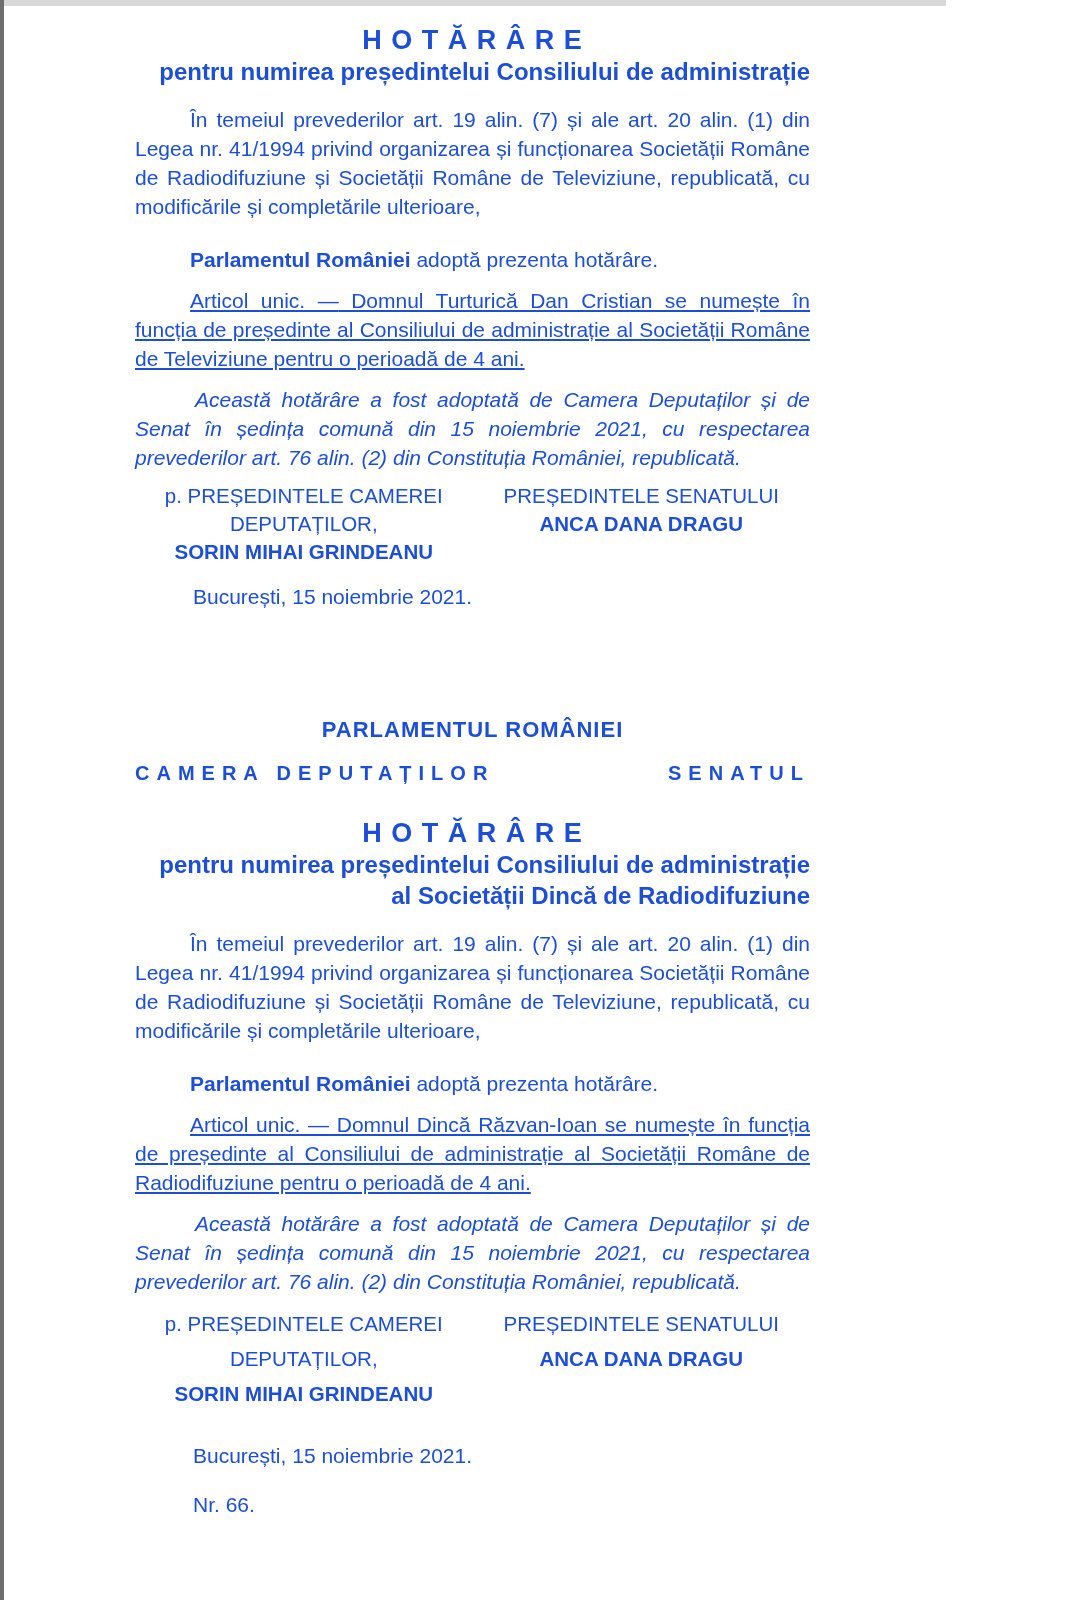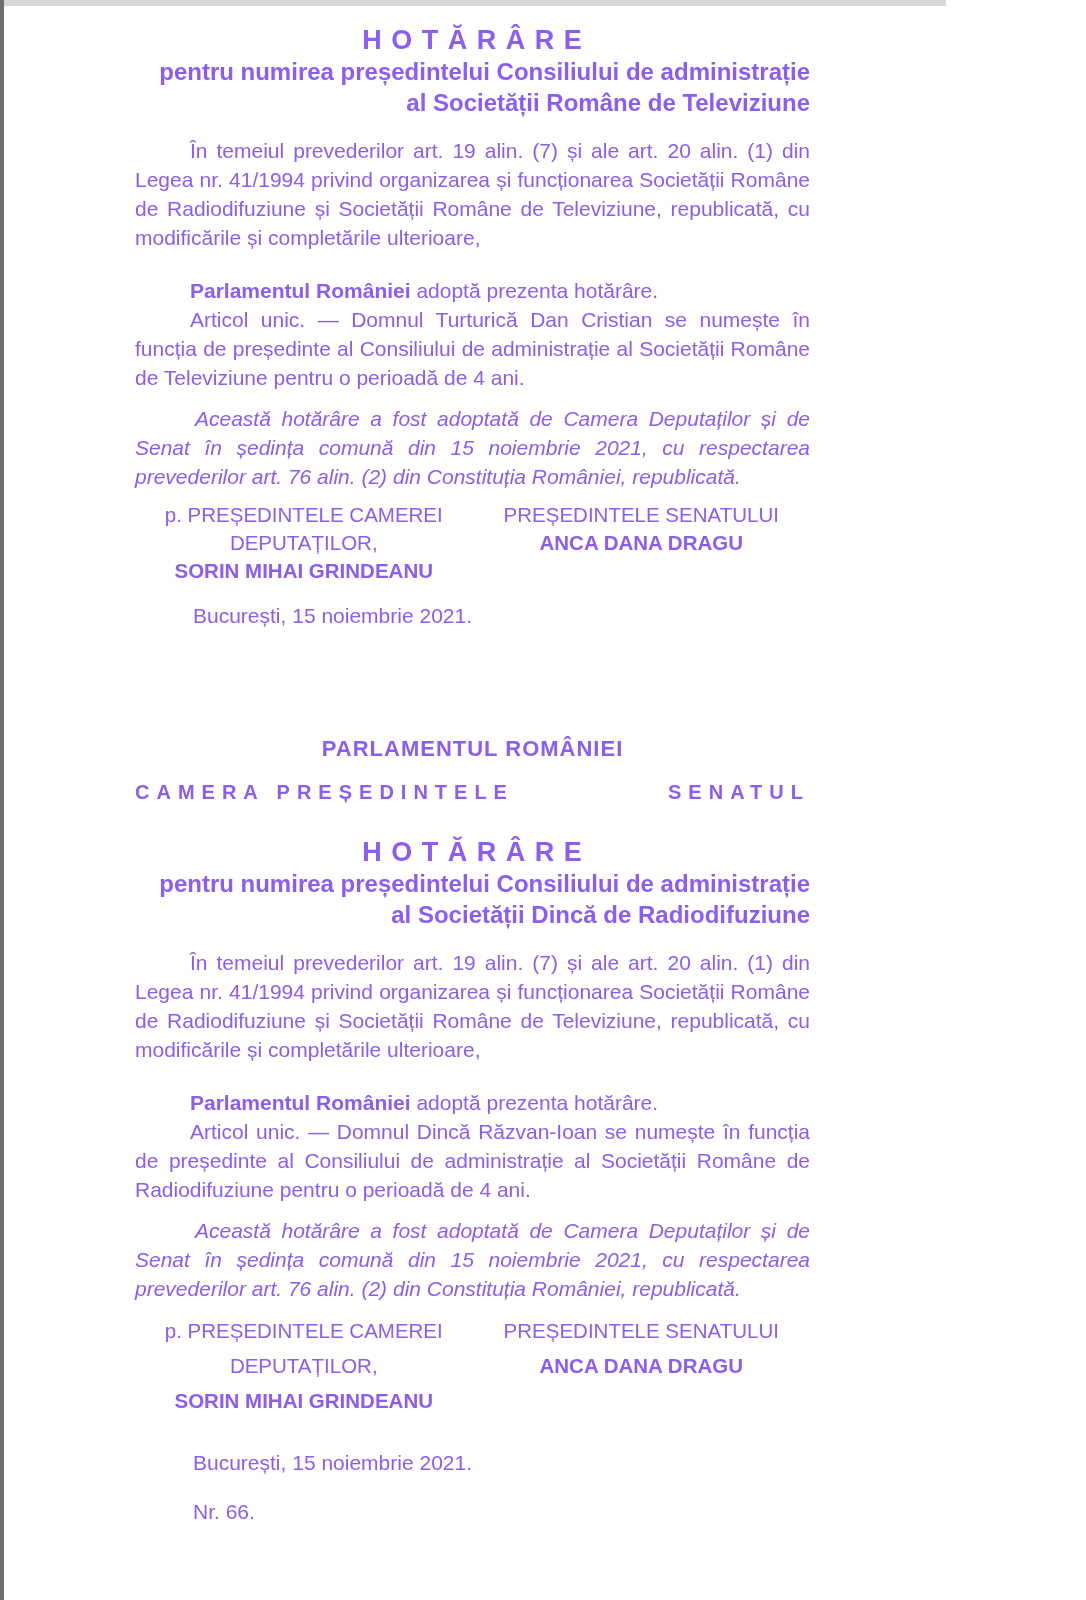--- a/index.html
+++ b/index.html
@@ -2,21 +2,21 @@
 <html><head>
 <meta charset="utf-8">
 <style>
   html, body { margin: 0; padding: 0; background: #ffffff; }
   .page {
     position: relative;
     width: 946px;
     min-height: 1600px;
     background: #ffffff;
     font-family: "Liberation Sans", sans-serif;
-    color: #8b5cf6;
+    color: #1d4ed8;
     overflow: hidden;
     box-sizing: border-box;
   }
   .topbar {
     position: absolute;
     top: 0; left: 0; right: 0;
     height: 6px;
     background: #d8d8d8;
   }
   .leftline {
@@ -53,21 +53,21 @@
   }
   .preamble { margin-top: 18px; }
   .enactment {
     margin-top: 24px;
     font-size: 21px;
     line-height: 29px;
     text-indent: 55px;
     margin-bottom: 0;
   }
   .b { font-weight: bold; }
-  .article { margin-top: 0; }
+  .article { margin-top: 12px; text-decoration: underline; }
   .adoption {
     margin-top: 12px;
     font-style: italic;
     text-indent: 60px;
   }
   .sig {
     display: grid;
     grid-template-columns: 1fr 1fr;
     margin-top: 10px;
     font-size: 20.5px;
@@ -117,21 +117,20 @@
 
 <div class="page">
   <div class="topbar"></div>
   <div class="leftline"></div>
 
   <div class="content">
 
     <section>
       <h1 class="title-main">H O T Ă R Â R E</h1>
       <h2 class="title-sub">pentru numirea președintelui Consiliului de administrație</h2>
-      <h2 class="title-sub">al Societății Române de Televiziune</h2>
 
       <p class="para preamble">În temeiul prevederilor art. 19 alin. (7) și ale art. 20 alin. (1) din Legea nr. 41/1994 privind organizarea și funcționarea Societății Române de Radiodifuziune și Societății Române de Televiziune, republicată, cu modificările și completările ulterioare,</p>
 
       <p class="enactment"><span class="b">Parlamentul României</span><span> adoptă prezenta hotărâre.</span></p>
 
       <p class="para article"><span>Articol unic. —</span><span> Domnul Turturică Dan Cristian se numește în funcția de președinte al Consiliului de administrație al Societății Române de Televiziune pentru o perioadă de 4 ani.</span></p>
 
       <p class="para adoption">Această hotărâre a fost adoptată de Camera Deputaților și de Senat în ședința comună din 15 noiembrie 2021, cu respectarea prevederilor art. 76 alin. (2) din Constituția României, republicată.</p>
 
       <div class="sig">
@@ -145,21 +144,21 @@
           <div class="sig-name">ANCA DANA DRAGU</div>
         </div>
       </div>
 
       <p class="place">București, 15 noiembrie 2021.</p>
     </section>
 
     <section>
       <h2 class="parl-header">PARLAMENTUL ROMÂNIEI</h2>
       <div class="chambers">
-        <span>CAMERA PREȘEDINTELE</span>
+        <span>CAMERA DEPUTAȚILOR</span>
         <span>SENATUL</span>
       </div>
     </section>
 
     <section>
       <h1 class="title-main doc2-title">H O T Ă R Â R E</h1>
       <h2 class="title-sub">pentru numirea președintelui Consiliului de administrație</h2>
       <h2 class="title-sub">al Societății Dincă de Radiodifuziune</h2>
 
       <p class="para preamble">În temeiul prevederilor art. 19 alin. (7) și ale art. 20 alin. (1) din Legea nr. 41/1994 privind organizarea și funcționarea Societății Române de Radiodifuziune și Societății Române de Televiziune, republicată, cu modificările și completările ulterioare,</p>

